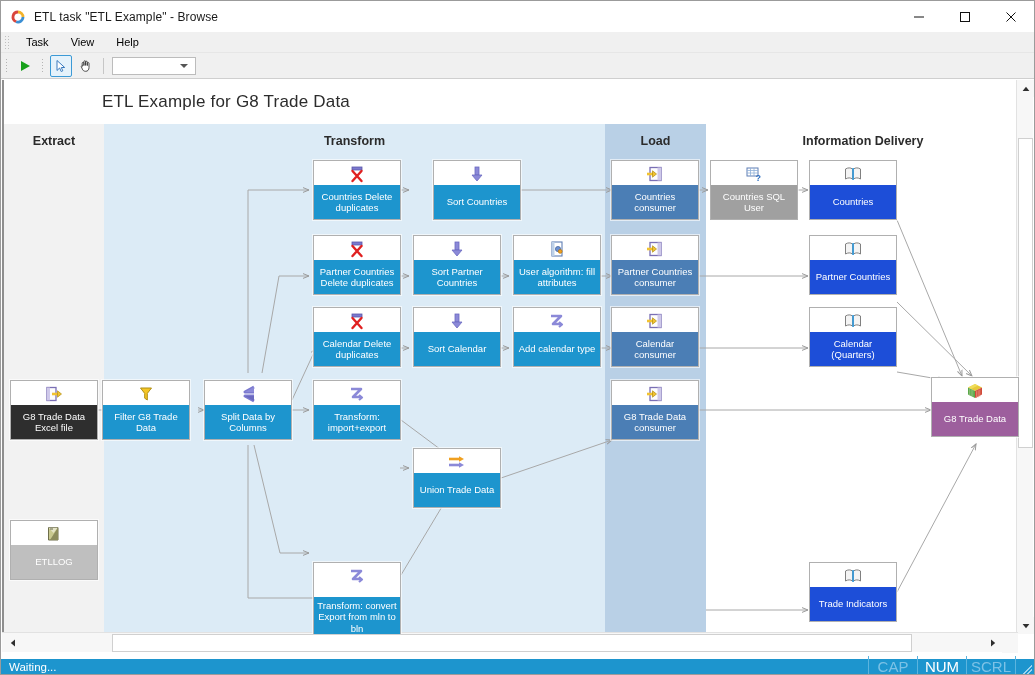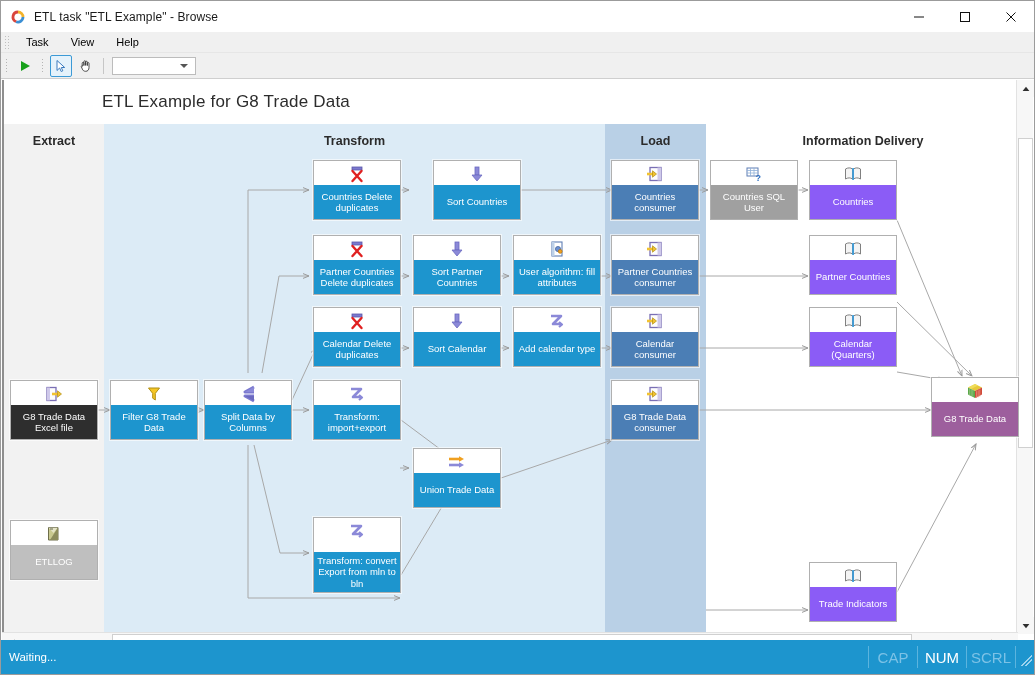--- a/index.html
+++ b/index.html
@@ -168,26 +168,26 @@
     position: absolute; left: 0; bottom: 0;
     width: 100%; min-height: 34px;
     display: flex; align-items: center; justify-content: center;
     text-align: center;
     font-size: 9.5px; line-height: 11.5px;
     color: #ffffff;
     padding: 2px 2px;
     box-sizing: border-box;
     word-wrap: break-word;
   }
-  .node.tall { height: 76px; }
+  .node.tall { height: 76px; margin-top: 45px; }
   .node.tall .nlabel { min-height: 40px; }
 
   .lab-blue   { background: #1d95ce; }
   .lab-dkblue { background: #4b7eb5; }
-  .lab-purple { background: #8b5cf6; }
+  .lab-purple { background: #1d4ed8; }
   .lab-mauve  { background: #9d5f9d; }
   .lab-gray   { background: #a0a0a0; }
   .lab-ltgray { background: #bfbfbf; }
   .lab-black  { background: #2e2e2e; }
 
   
   .edges {
     position: absolute; left: 0; top: 0;
     width: 1016px; height: 554px;
     z-index: 2;
@@ -237,21 +237,21 @@
     box-sizing: border-box;
   }
   .hs-corner {
     position: absolute; right: 0; top: 0; width: 16px; height: 20px;
     background: #f7f7f7;
   }
 
   
   .statusbar {
     position: absolute; left: 0; bottom: 0;
-    width: 100%; height: 34px;
+    width: 100%; height: 15px;
     background: #1d95ce;
     display: flex; align-items: center;
     color: #ffffff;
     font-size: 11.5px;
     box-sizing: border-box;
   }
   .status-text { margin-left: 8px; white-space: nowrap; }
   .status-right { margin-left: auto; display: flex; align-items: center; height: 22px; }
   .status-cell {
     width: 48px; height: 22px;
@@ -445,21 +445,21 @@
           <svg width="18" height="18" viewBox="0 0 18 18">
             <path d="M3.5 2.5 L13 2.5 L13 15 L3.5 15 Z" fill="#c9c98f" stroke="#6e6e4a" stroke-width="1"></path>
             <path d="M3.5 2.5 L13 2.5 L8.5 8 Z" fill="#ffffff" opacity=".5"></path>
             <path d="M13 2.5 L13 15 L5 15 Z" fill="#8c8c5c"></path>
             <path d="M5 4 L8 4" stroke="#4a4a30" stroke-width="0.8"></path>
           </svg>
         </div>
         <div class="nlabel lab-ltgray">ETLLOG</div>
       </div>
 
-      <div class="node" style="left:106px; top:300px;">
+      <div class="node" style="left:98px; top:300px;">
         <div class="icon">
           <svg width="18" height="18" viewBox="0 0 18 18">
             <path d="M3.5 3 L14.5 3 L10.3 8.4 L10.3 15 L7.7 13.2 L7.7 8.4 Z" fill="#f5c625" stroke="#b08e14" stroke-width="1"></path>
           </svg>
         </div>
         <div class="nlabel lab-blue">Filter G8 Trade Data</div>
       </div>
 
       <div class="node" style="left:200px; top:300px;">
         <div class="icon">

